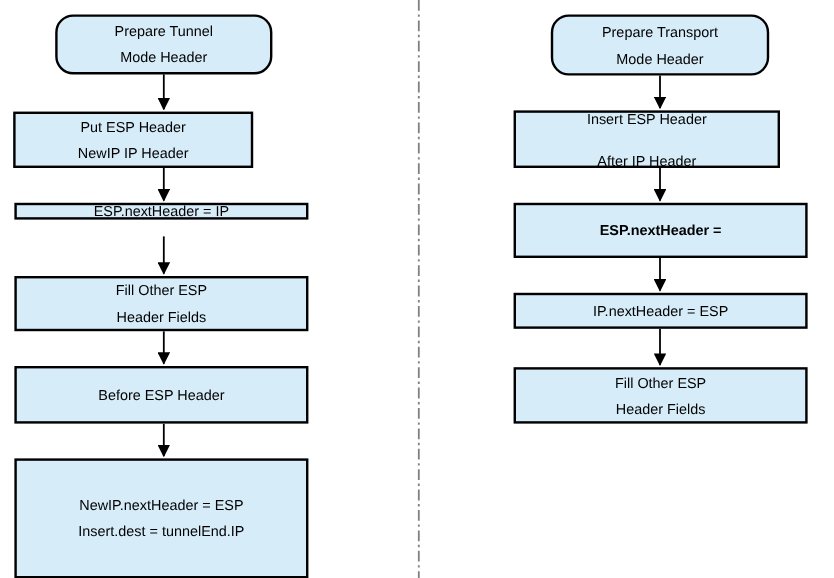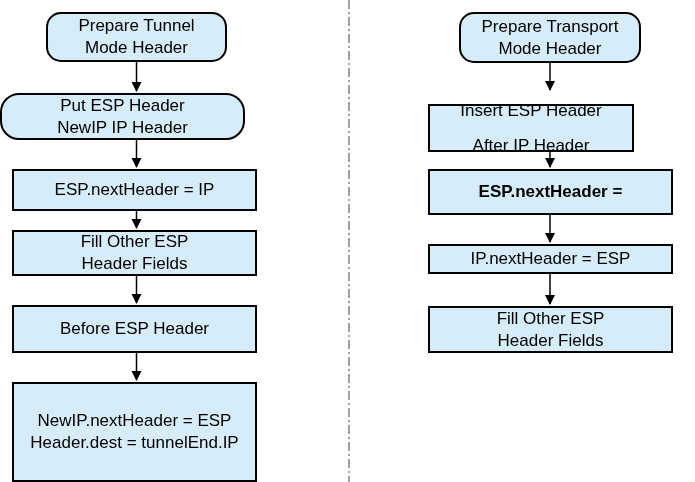--- a/index.html
+++ b/index.html
@@ -21,35 +21,35 @@
   .node{
     position:absolute;
     box-sizing:border-box;
     background:var(--box-fill);
     border:2px solid var(--box-border);
     display:flex;
     flex-direction:column;
     align-items:center;
     justify-content:center;
     text-align:center;
-    font-size:17px;
+    font-size:12px;
     line-height:22px;
     white-space:nowrap;
   }
   .node.start{border-radius:15px;}
   
   .l0{left:46px;top:12px;width:181px;height:50px;}
-  .l1{left:0;top:93px;width:245px;height:47px;border-radius:19px;}
-  .l2{left:12px;top:169px;width:245px;height:42px;}
+  .l1{left:11px;top:93px;width:200px;height:47px;}
+  .l2{left:12px;top:169px;width:245px;height:14px;}
   .l3{left:12px;top:230px;width:245px;height:46px;}
   .l4{left:12px;top:305px;width:245px;height:48px;}
   .l5{left:12px;top:382px;width:245px;height:100px;}
   
   .r0{left:459px;top:12px;width:182px;height:51px;}
-  .r1{left:428px;top:104px;width:206px;height:48px;gap:13px;}
+  .r1{left:428px;top:92px;width:222px;height:48px;gap:13px;}
   .r2{left:428px;top:169px;width:245px;height:46px;font-weight:bold;}
   .r3{left:428px;top:244px;width:245px;height:30px;}
   .r4{left:428px;top:306px;width:245px;height:47px;}
 </style>
 </head>
 <body>
 
 <div id="canvas">
 
   <svg id="wires" xmlns="http://www.w3.org/2000/svg" viewBox="0 0 695 482">
@@ -88,21 +88,21 @@
   </div>
   <div class="node l3">
     <span>Fill Other ESP</span>
     <span>Header Fields</span>
   </div>
   <div class="node l4">
     <span>Before ESP Header</span>
   </div>
   <div class="node l5">
     <span>NewIP.nextHeader = ESP</span>
-    <span>Header.dest = tunnelEnd.IP</span>
+    <span>Insert.dest = tunnelEnd.IP</span>
   </div>
 
   <div class="node start r0">
     <span>Prepare Transport</span>
     <span>Mode Header</span>
   </div>
   <div class="node r1">
     <span>Insert ESP Header</span>
     <span>After IP Header</span>
   </div>

